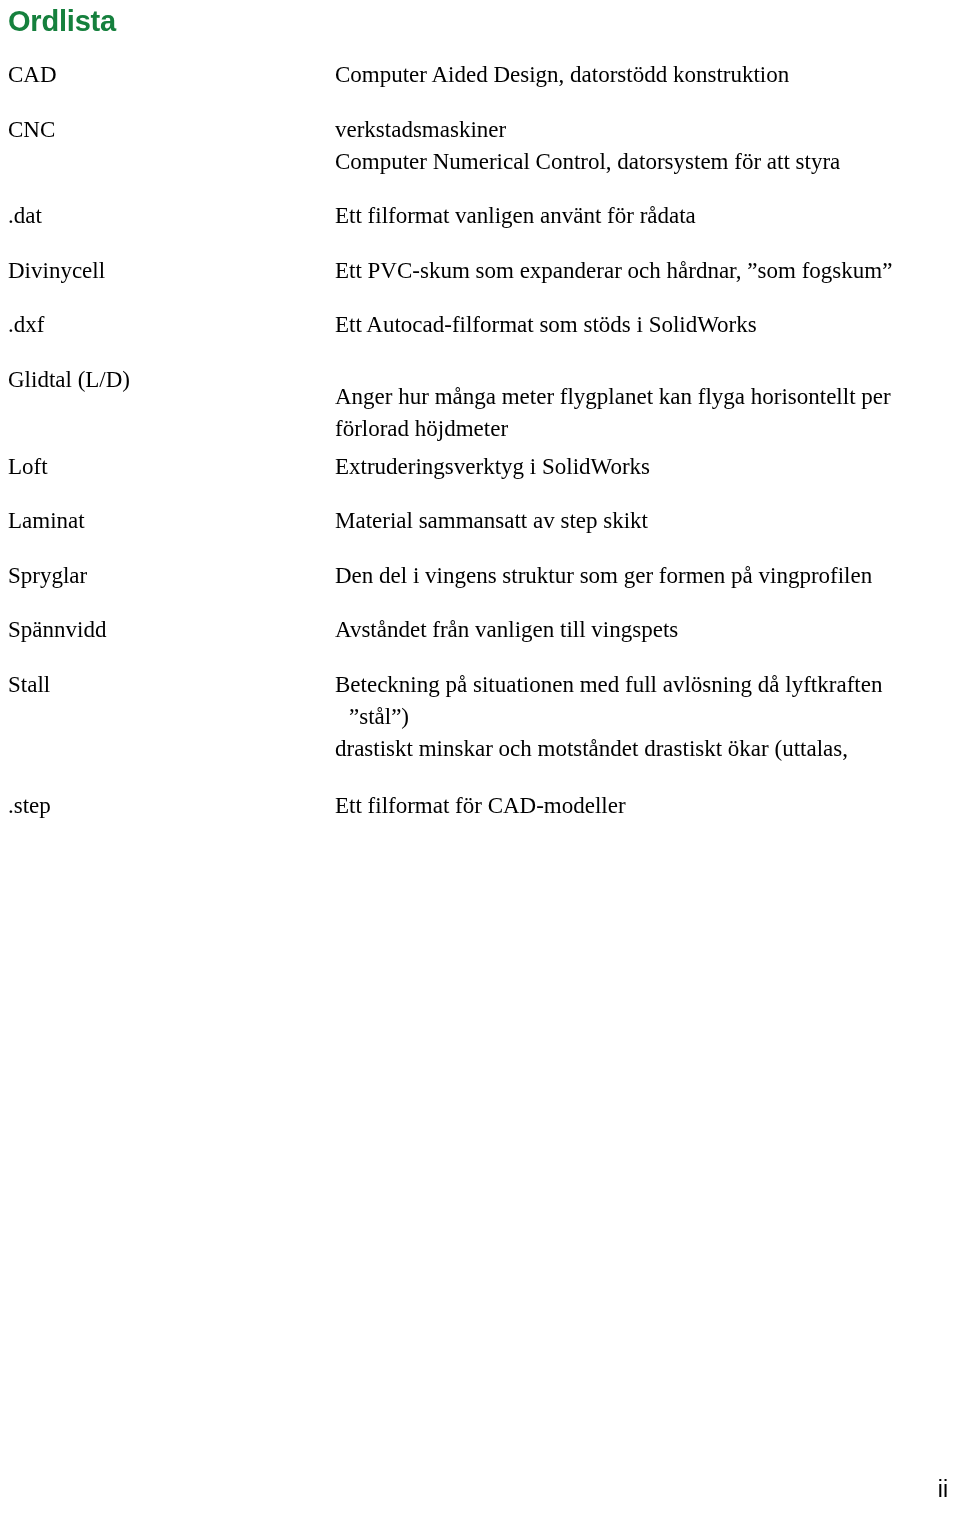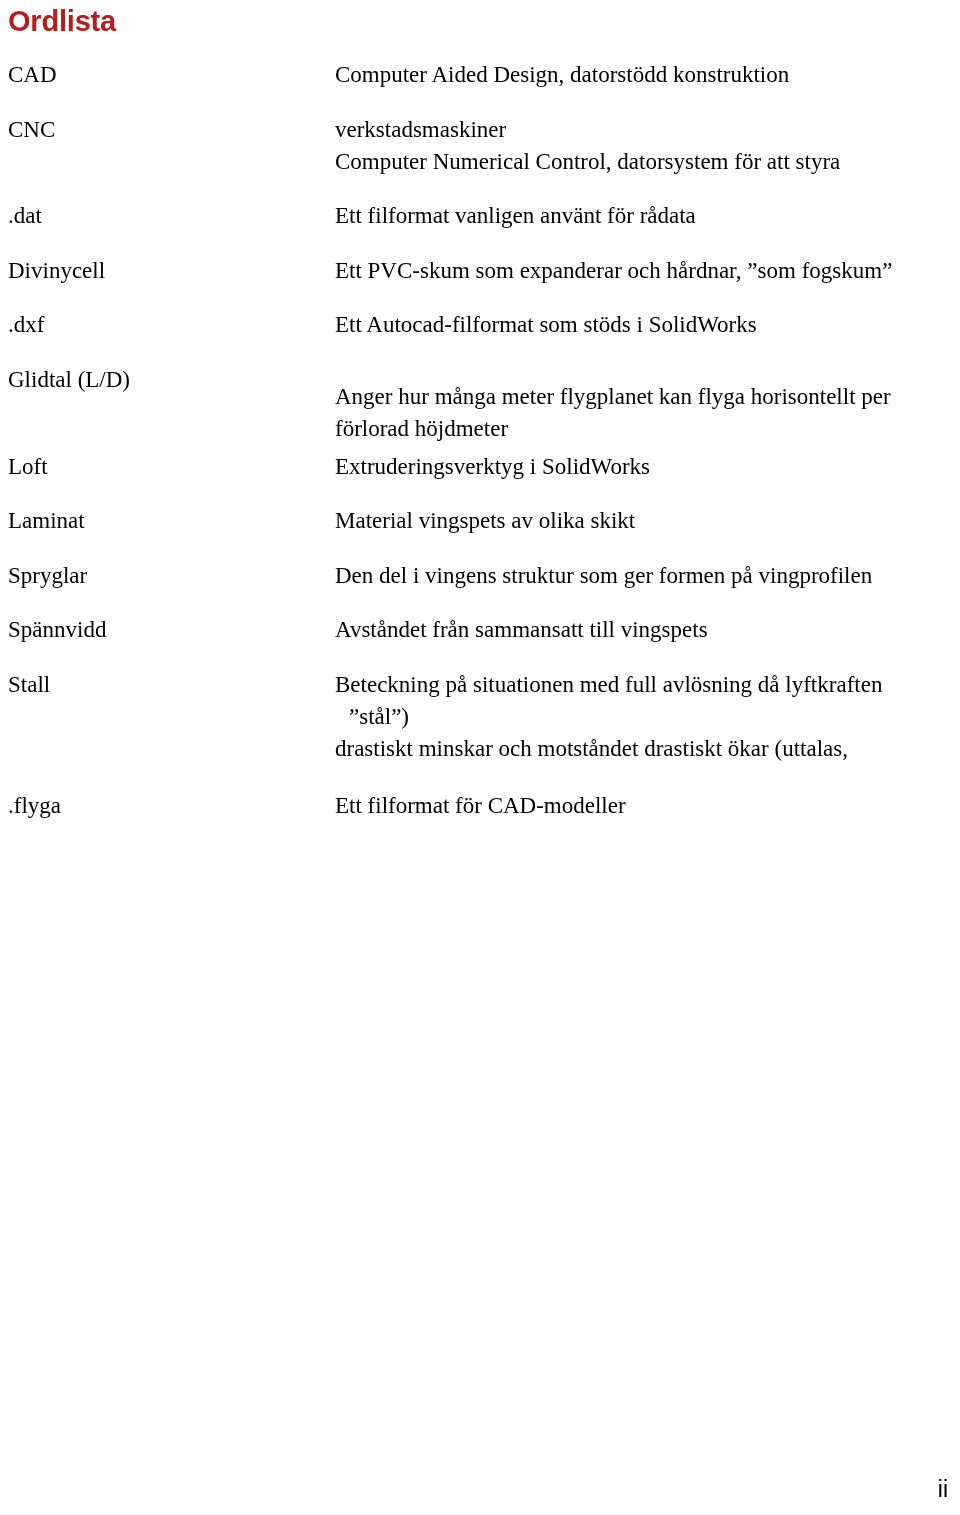--- a/index.html
+++ b/index.html
@@ -28,21 +28,21 @@
   
   .page-title {
     position: absolute;
     left: 8px;
     top: 4px;
     font-family: "Liberation Sans", "DejaVu Sans", sans-serif;
     font-weight: bold;
     font-size: 29px;
     line-height: 34px;
     letter-spacing: -0.2px;
-    color: #b91c1c;
+    color: #15803d;
     white-space: nowrap;
   }
 
   
   .glossary {
     position: absolute;
     left: 0;
     top: 55px;
     width: 804px;
   }
@@ -143,45 +143,45 @@
       </div>
       <div class="entry">
         <div class="term" style="top: 396px;">Loft</div>
         <div class="definition" style="top: 396px;">
           <span class="dline">Extruderingsverktyg i SolidWorks</span>
         </div>
       </div>
       <div class="entry">
         <div class="term" style="top: 450px;">Laminat</div>
         <div class="definition" style="top: 450px;">
-          <span class="dline">Material vingspets av olika skikt</span>
+          <span class="dline">Material sammansatt av step skikt</span>
         </div>
       </div>
       <div class="entry">
         <div class="term" style="top: 505px;">Spryglar</div>
         <div class="definition" style="top: 505px;">
           <span class="dline">Den del i vingens struktur som ger formen på vingprofilen</span>
         </div>
       </div>
       <div class="entry">
         <div class="term" style="top: 559px;">Spännvidd</div>
         <div class="definition" style="top: 559px;">
-          <span class="dline">Avståndet från sammansatt till vingspets</span>
+          <span class="dline">Avståndet från vanligen till vingspets</span>
         </div>
       </div>
       <div class="entry">
         <div class="term" style="top: 614px;">Stall</div>
         <div class="definition" style="top: 614px;">
           <span class="dline">Beteckning på situationen med full avlösning då lyftkraften</span>
           <span class="dline indent">”stål”)</span>
           <span class="dline">drastiskt minskar och motståndet drastiskt ökar (uttalas,</span>
         </div>
       </div>
       <div class="entry">
-        <div class="term" style="top: 735px;">.flyga</div>
+        <div class="term" style="top: 735px;">.step</div>
         <div class="definition" style="top: 735px;">
           <span class="dline">Ett filformat för CAD-modeller</span>
         </div>
       </div>
     </div>
 
   <div class="page-number">ii</div>
 
 </div>
 

